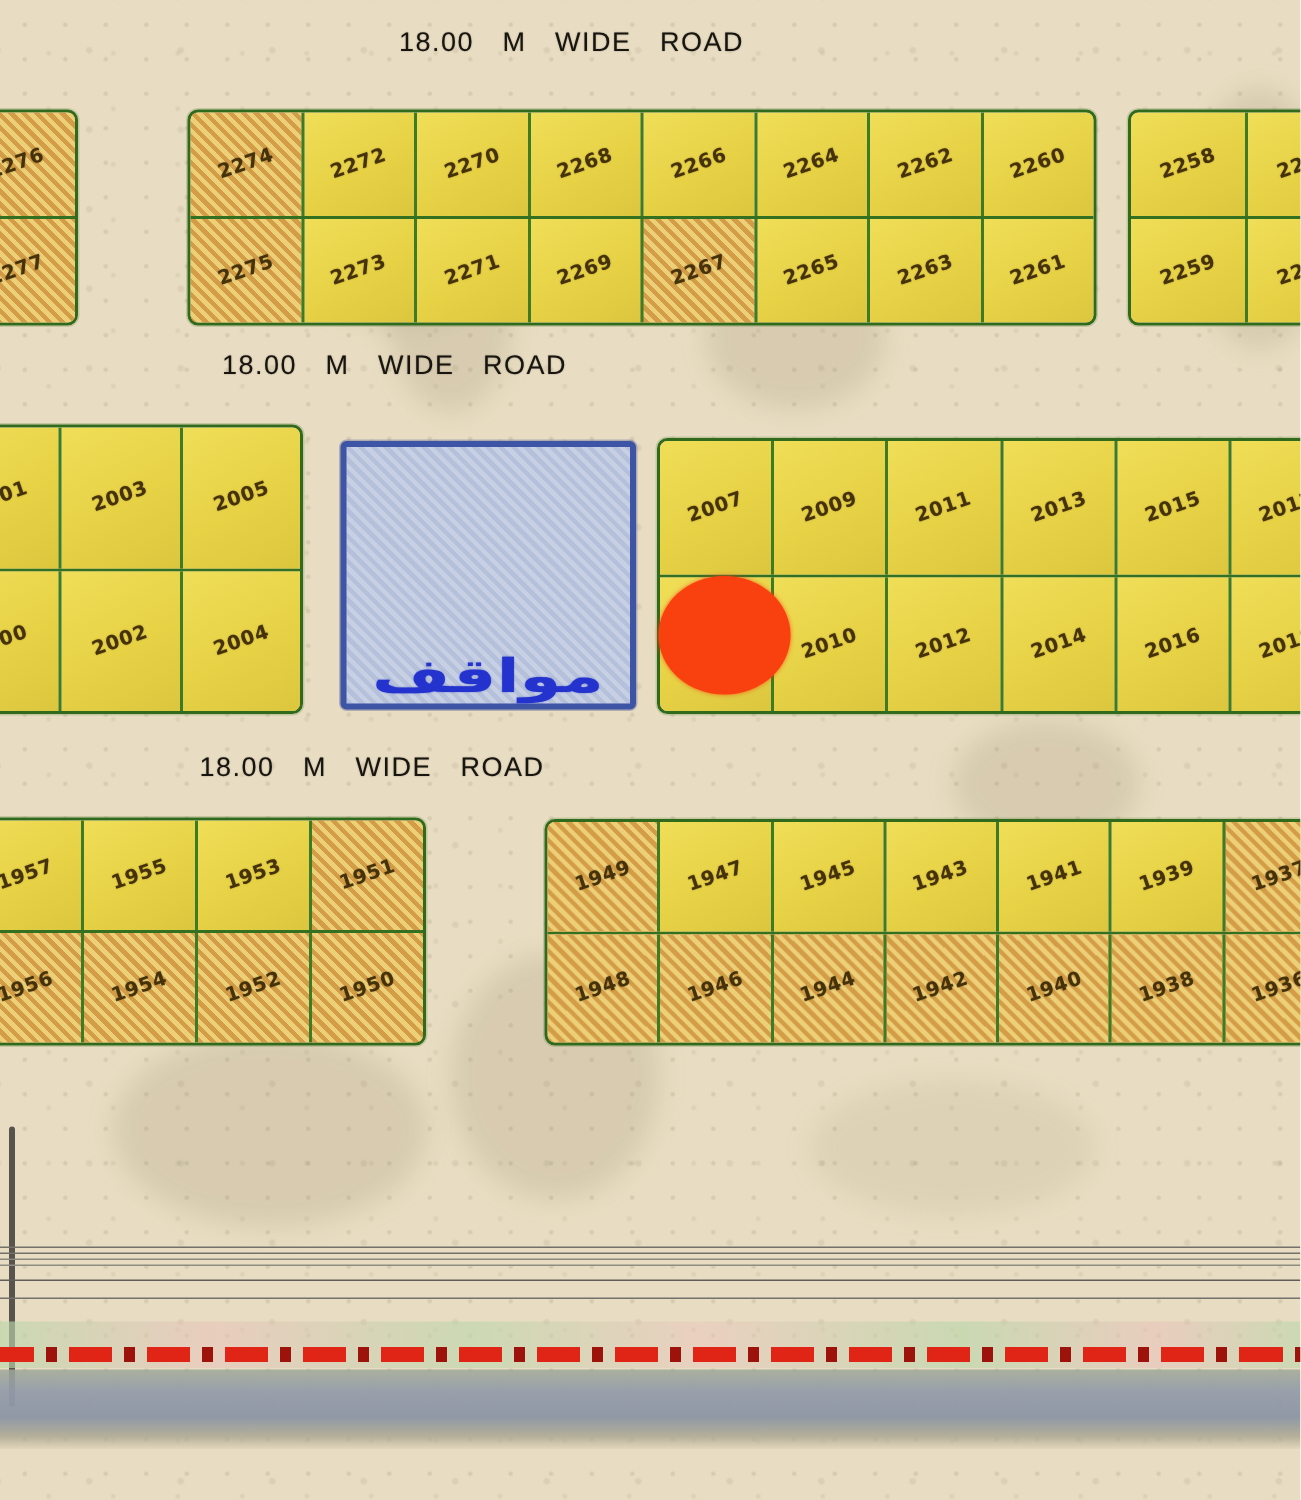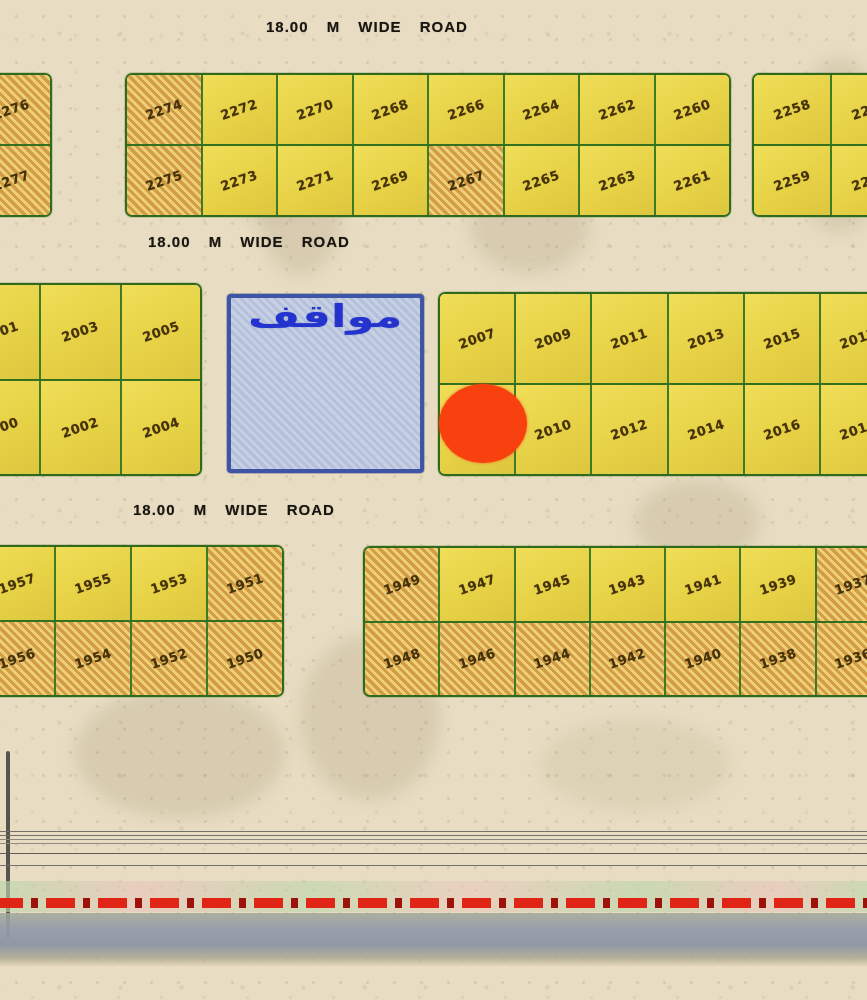--- a/index.html
+++ b/index.html
@@ -18,21 +18,21 @@
   .s1{left:190px;top:92px;width:150px;height:125px;}
   .s2{left:258px;top:140px;width:85px;height:135px;}
   .s3{left:470px;top:178px;width:120px;height:95px;}
   .s4{left:75px;top:688px;width:210px;height:130px;}
   .s5{left:300px;top:635px;width:140px;height:165px;}
   .s6{left:792px;top:58px;width:95px;height:175px;}
   .s7{left:635px;top:480px;width:125px;height:85px;}
   .s8{left:540px;top:720px;width:190px;height:90px;background:rgba(150,132,100,.12);}
 
   .road-label{
-    position:absolute;font-weight:700;font-size:15px;color:#181510;
+    position:absolute;font-weight:400;font-size:18px;color:#181510;
     letter-spacing:1px;word-spacing:13px;white-space:nowrap;
     text-shadow:0 0 1px rgba(40,30,20,.45);
   }
   .rl1{left:266px;top:18px;}
   .rl2{left:148px;top:233px;}
   .rl3{left:133px;top:501px;}
 
   .block{
     position:absolute;border:2px solid #2f6a1d;border-radius:7px;
     display:flex;flex-direction:column;
@@ -64,21 +64,21 @@
   .b-mid-right{left:438px;top:292px;width:455px;height:180px;}
   .b-bot-left{left:-22px;top:545px;width:302px;height:148px;}
   .b-bot-right{left:363px;top:546px;width:525px;height:147px;}
 
   .parking{
     position:absolute;left:227px;top:294px;width:189px;height:171px;
     border:4px solid #3e55a5;border-radius:4px;
     background:
       repeating-linear-gradient(45deg, rgba(181,192,218,.95) 0 3px, rgba(200,208,228,.95) 3px 6px),
       #b5c0da;
-    display:flex;align-items:flex-start;justify-content:center;
+    display:flex;align-items:flex-end;justify-content:center;
     box-shadow:0 0 0 1px rgba(40,60,140,.3);
   }
   .parking-label{
     font-family:"DejaVu Sans",sans-serif;font-weight:700;font-size:31px;
     color:#2433cd;transform:scaleX(1.45);
     text-shadow:0 0 1px rgba(35,50,200,.6);direction:rtl;
   }
 
   .marker{
     position:absolute;left:439px;top:384px;width:88px;height:79px;

